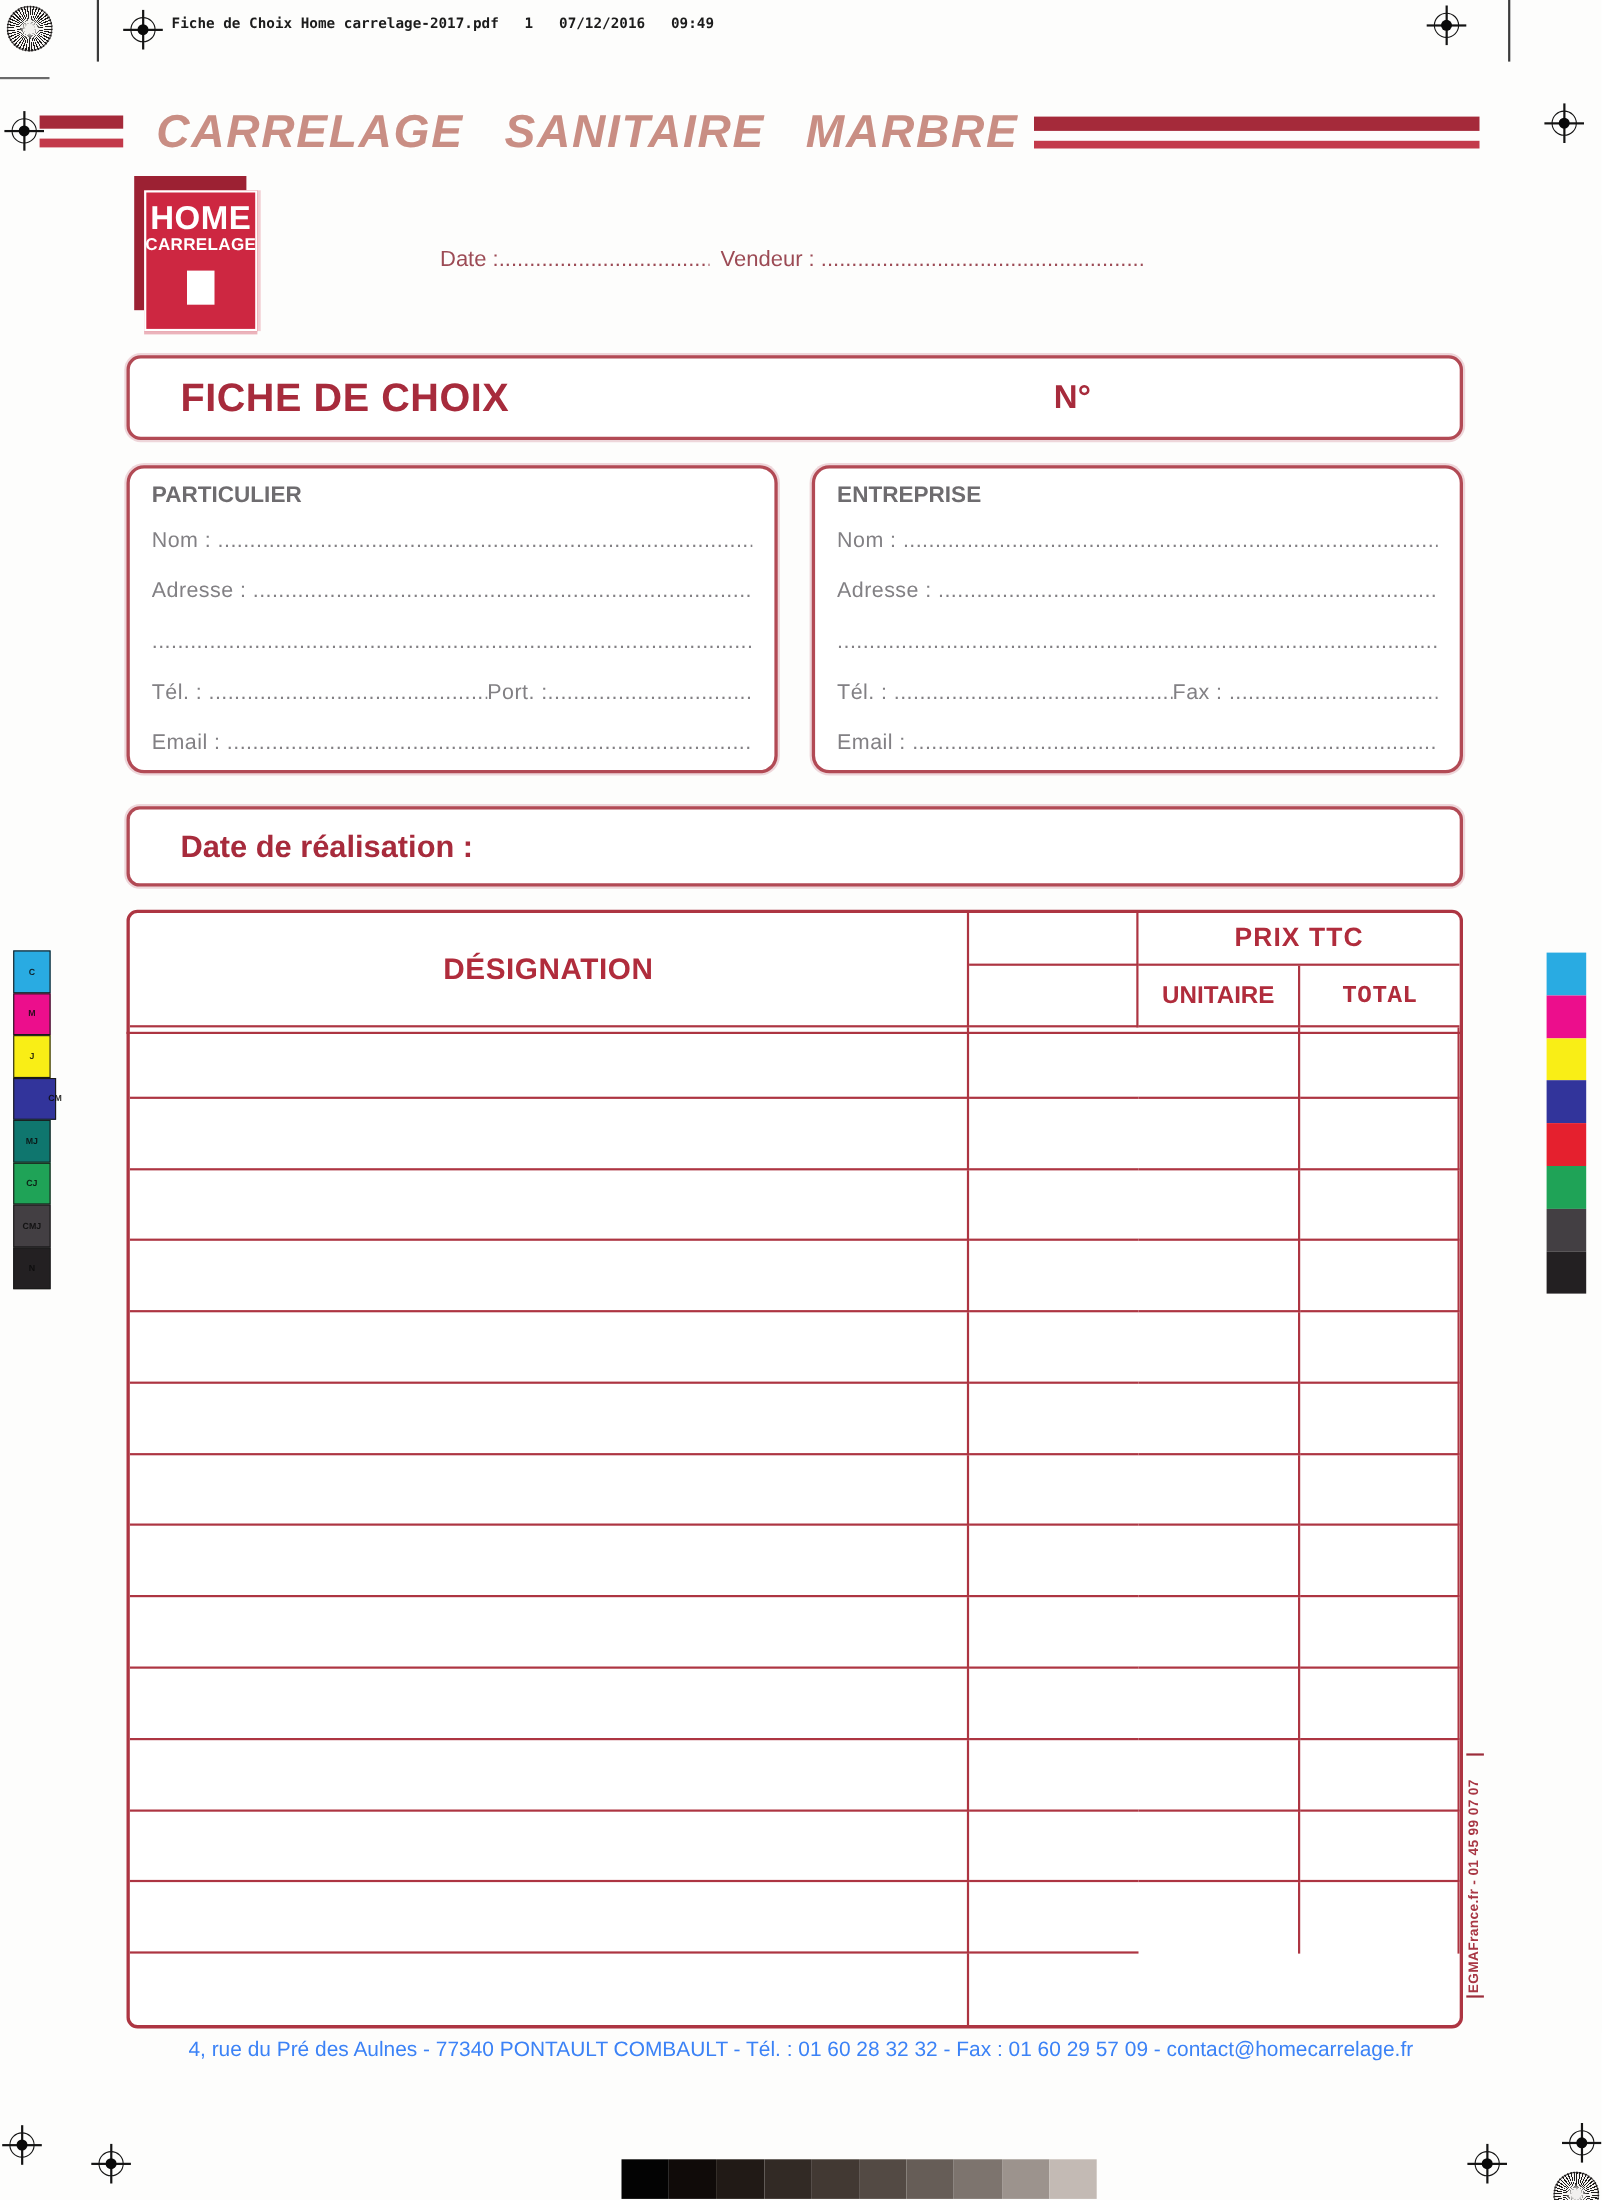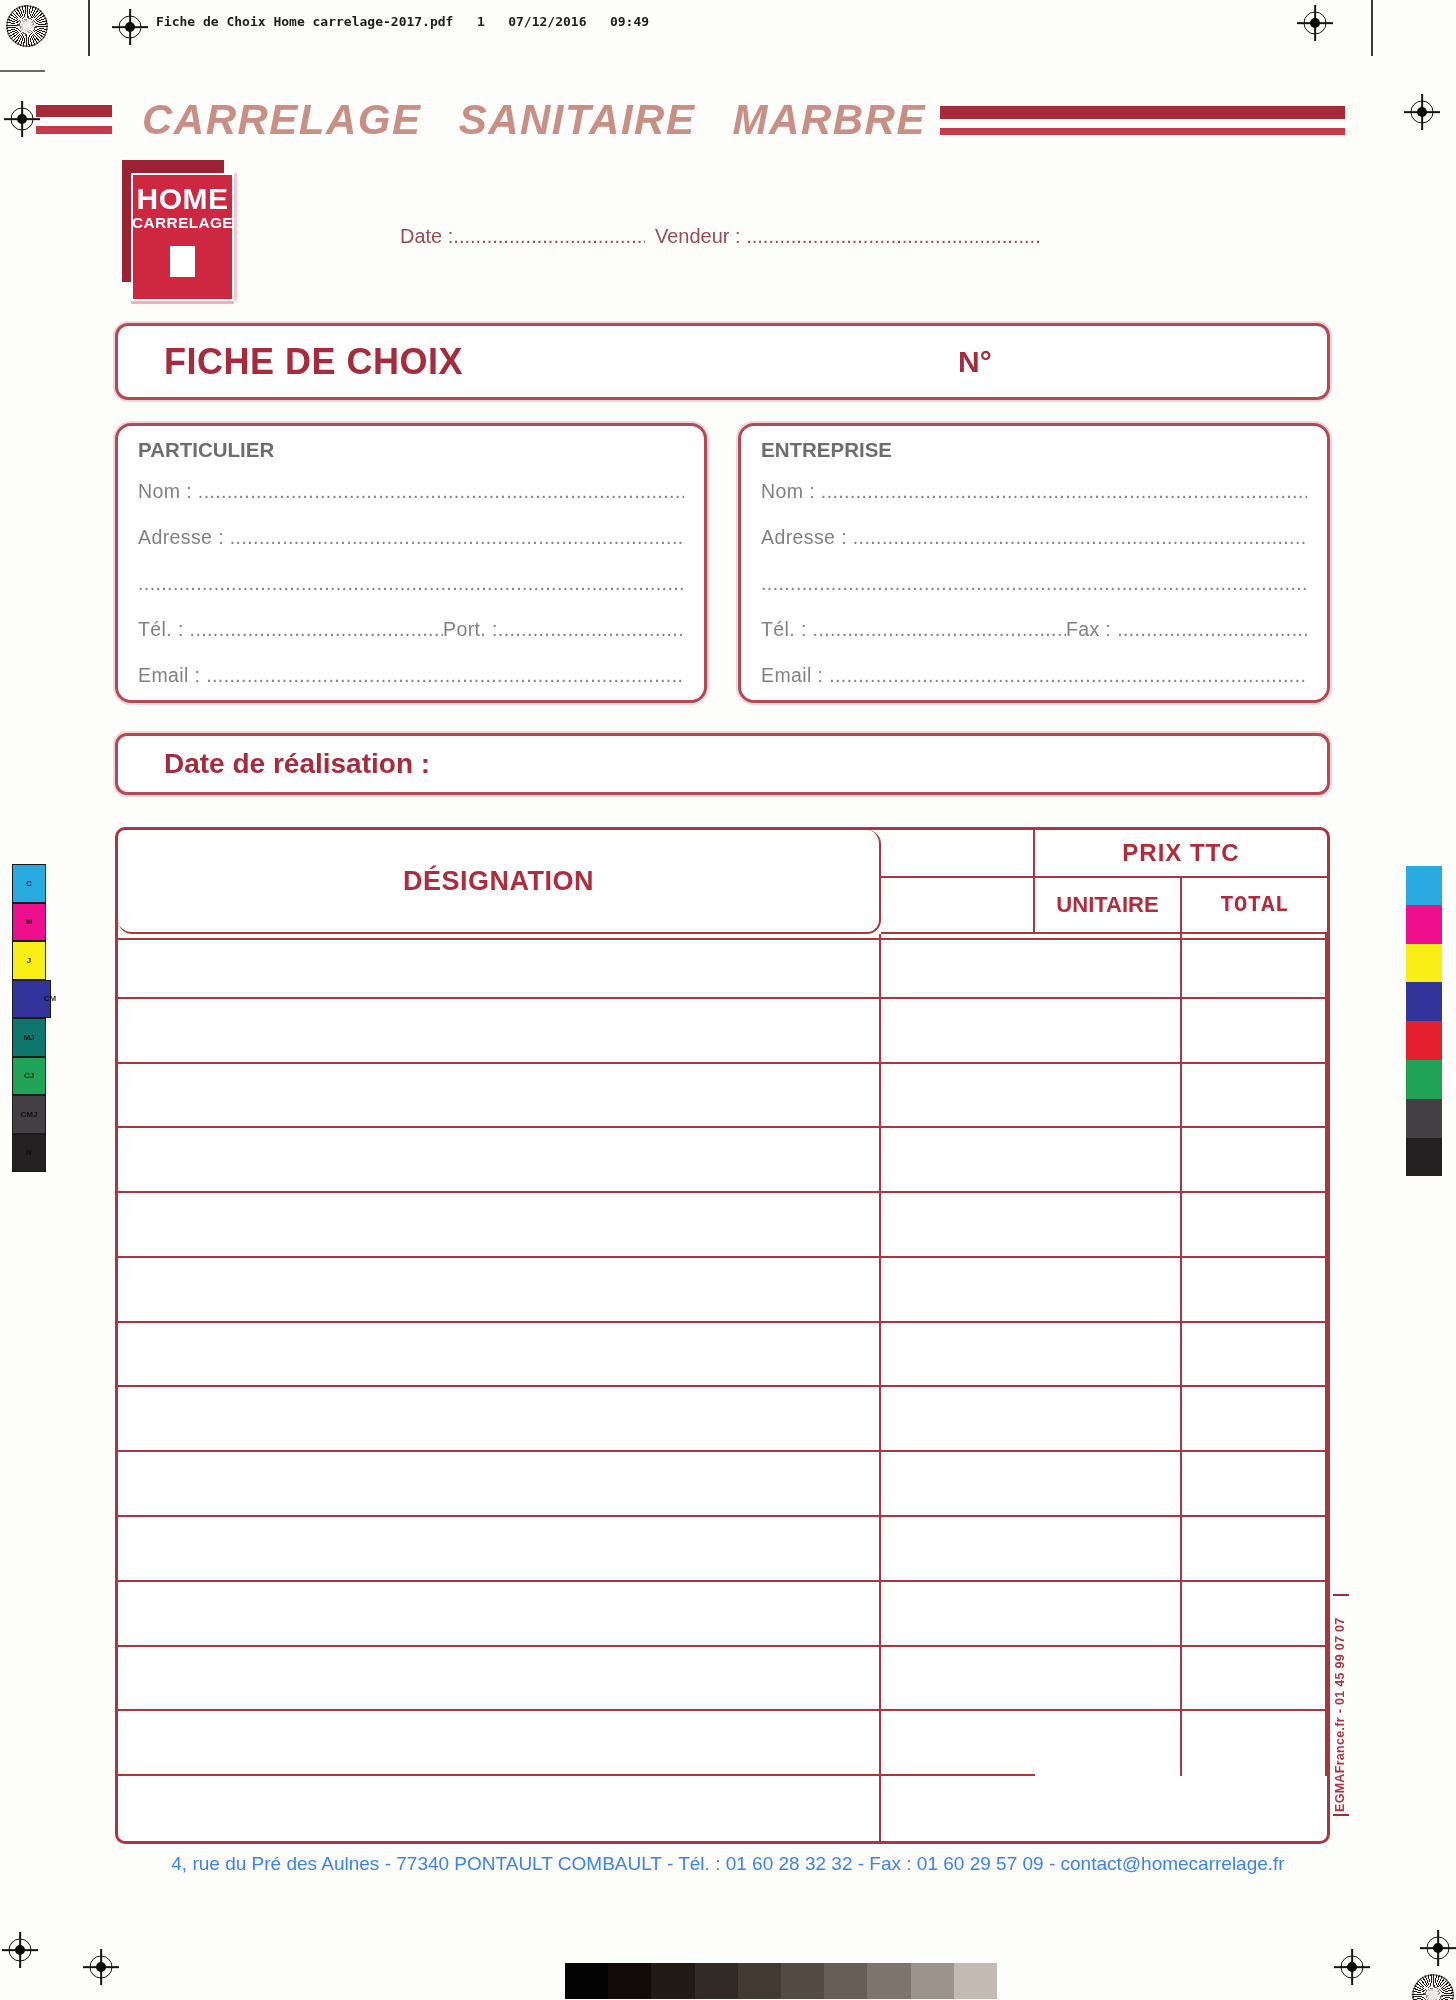--- a/index.html
+++ b/index.html
@@ -61,31 +61,31 @@
 
   .fbox{border-radius:16px;padding:12px 20px 8px;}
   .fbox-p{left:115px;top:423px;width:592px;height:280px;}
   .fbox-e{left:738px;top:423px;width:592px;height:280px;}
   .fbox-title{font-size:20.5px;font-weight:bold;color:var(--gray-title);height:30px;}
   .fline{height:46.2px;display:flex;align-items:center;overflow:hidden;white-space:pre;
     font-size:19.5px;color:var(--gray);letter-spacing:.4px;}
   .fline .seg1{display:inline-block;width:305px;overflow:hidden;white-space:pre;}
   .fline .seg2{display:inline-block;flex:1;overflow:hidden;white-space:pre;}
 
-  .real-box{left:115px;top:733px;width:1215px;height:62px;border-radius:12px;display:flex;align-items:center;}
+  .real-box{left:115px;top:733px;width:1215px;height:73px;border-radius:12px;display:flex;align-items:center;}
   .real-label{margin-left:46px;font-size:28px;font-weight:bold;color:var(--dark-red);}
 
   
   .tbl{position:absolute;left:115px;top:827px;width:1215px;height:1017px;border:3px solid var(--line);
     box-sizing:border-box;border-radius:10px;display:grid;
     grid-template-columns:763px 154px 147px 145px;
     grid-template-rows:48px 56px repeat(14,1fr);position:absolute;overflow:hidden;background:#fff;}
   .tc{display:flex;align-items:center;justify-content:center;color:#b02c3c;font-weight:bold;}
   .hc{border-bottom:2.6px solid var(--line);}
-  .c-desig{grid-row:1/3;grid-column:1;border-right:2.4px solid var(--line);font-size:27px;letter-spacing:.5px;border-radius:14px;}
+  .c-desig{grid-row:1/3;grid-column:1;border-right:2.4px solid var(--line);font-size:27px;letter-spacing:.5px;}
   .c-qte{grid-row:1/3;grid-column:2;border-right:2.4px solid var(--line);font-size:23px;}
   .c-prix{grid-row:1;grid-column:3/5;font-size:24px;letter-spacing:1px;}
   .c-unit{grid-row:2;grid-column:3;border-right:2.4px solid var(--line);font-size:22px;}
   .c-total{grid-row:2;grid-column:4;font-size:22px;letter-spacing:.5px;font-family:Liberation Mono, monospace;}
   .bc{border-right:2.2px solid var(--line);border-bottom:2.2px solid var(--line);}
   .bc.lc{border-right:none;}
   .bc.lr{border-bottom:none;}
   .tbl-dbl{position:absolute;left:115px;top:937.5px;width:1215px;height:2px;background:var(--line);}
 
   

